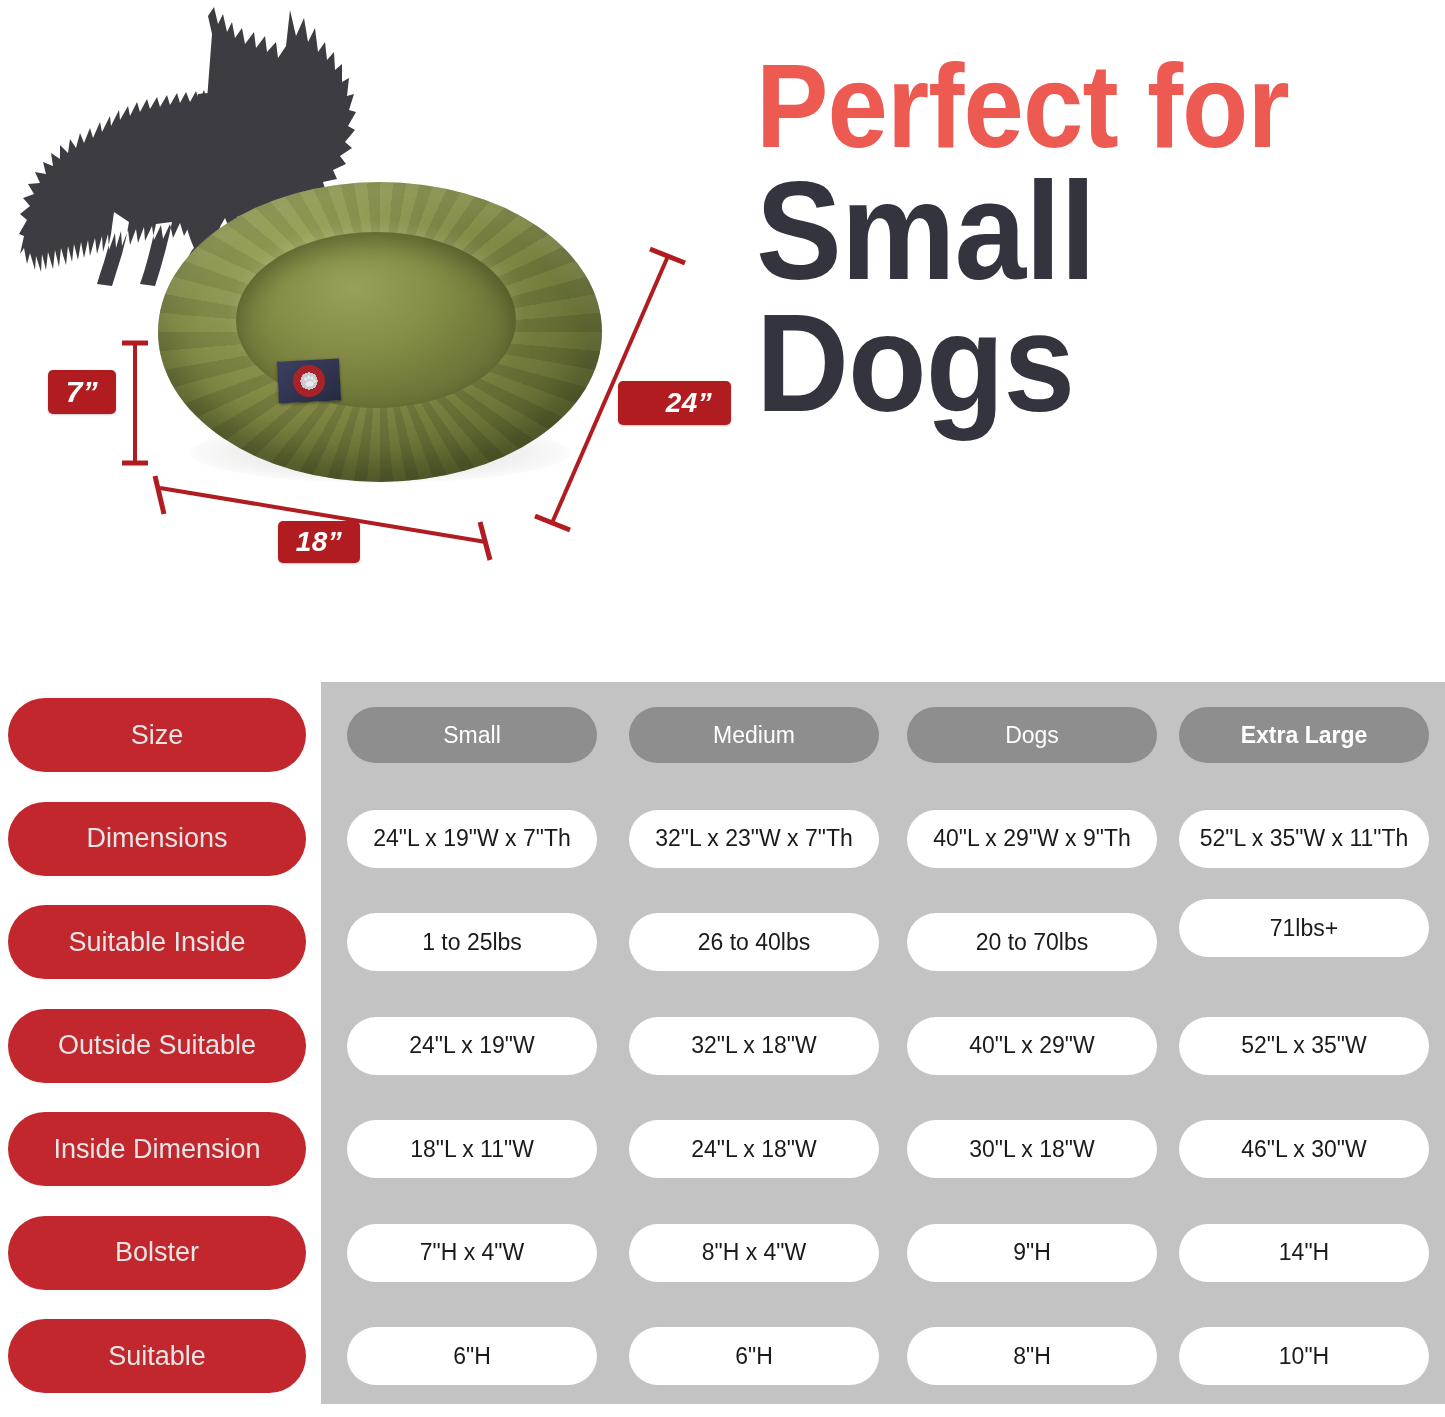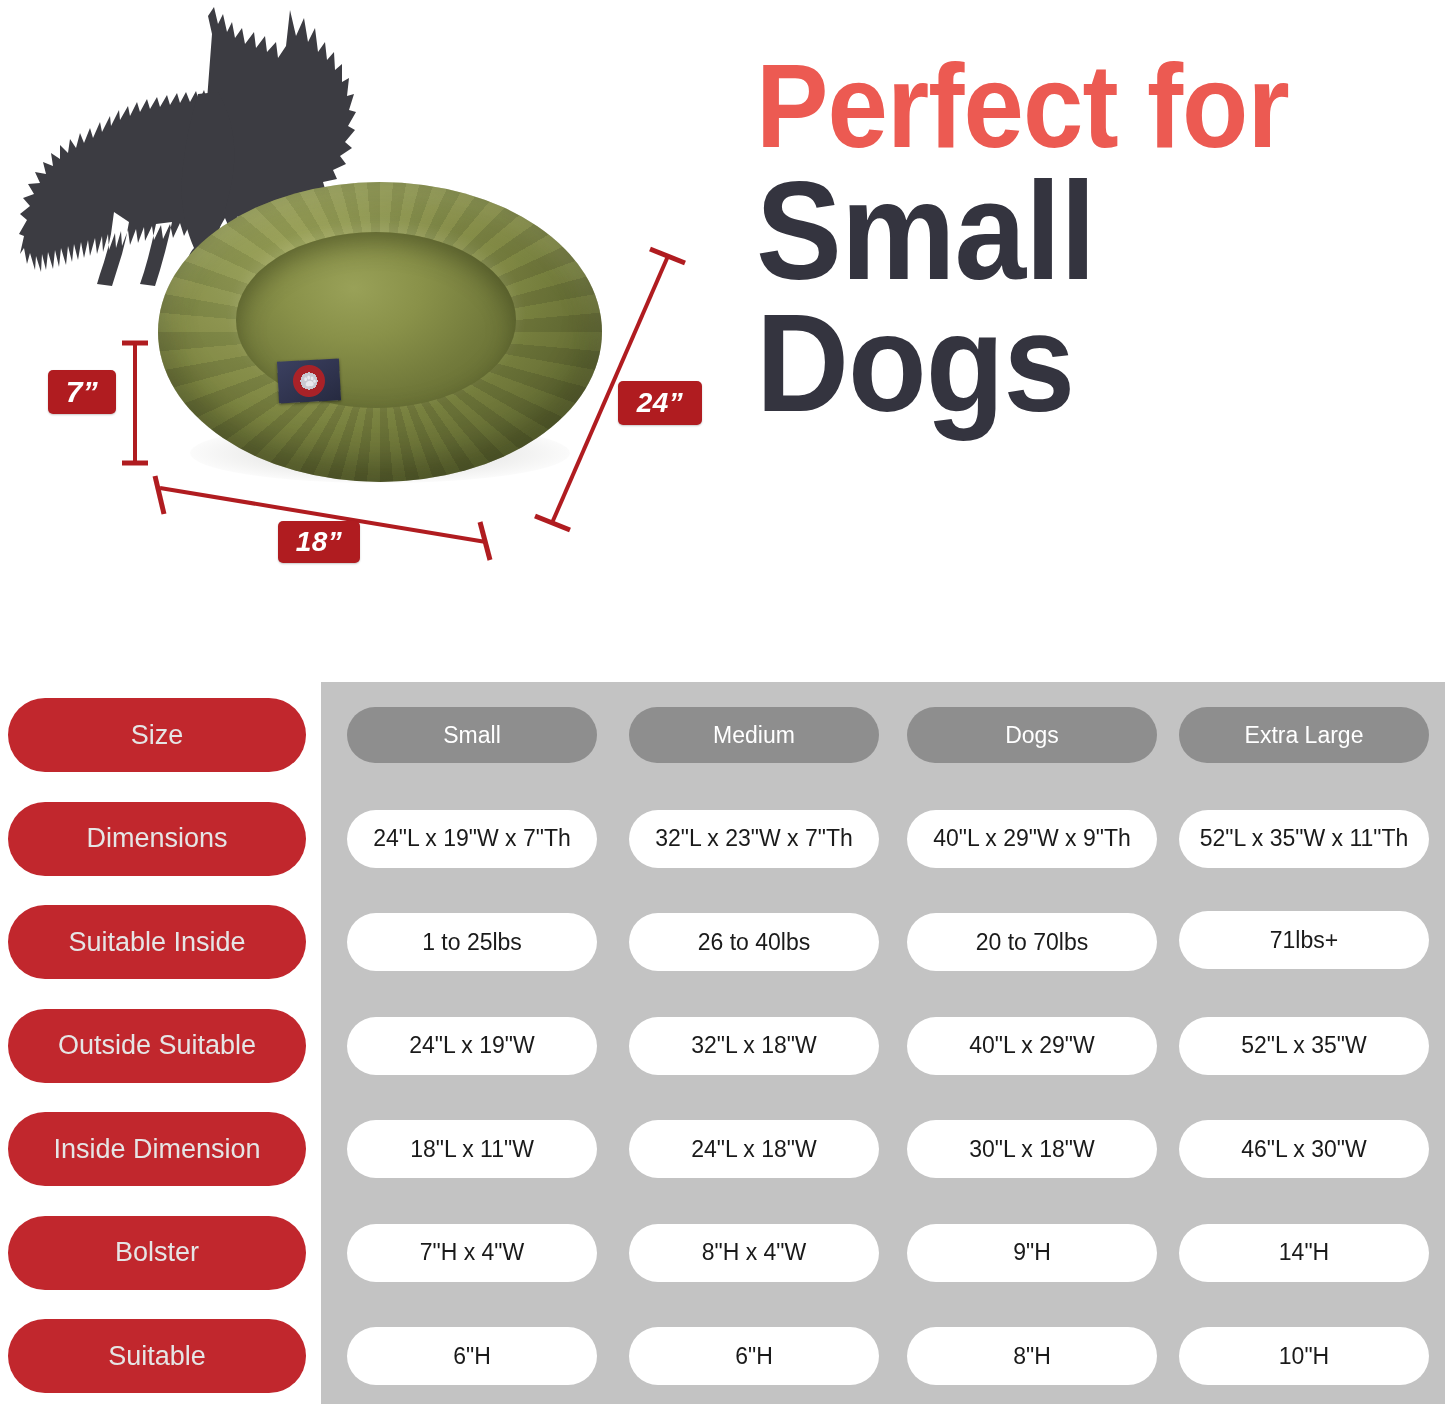--- a/index.html
+++ b/index.html
@@ -130,20 +130,21 @@
   }
   #meas-19 {
     left: 278px; top: 521px;
     width: 82px; height: 42px;
     font-size: 28px;
   }
   #meas-24 {
     left: 618px; top: 381px;
     width: 84px; height: 44px;
     font-size: 28px;
+    padding-left: 29px;
   }
   .meas-line { position: absolute; }
   .meas-line svg { display:block; overflow: visible; }
 
   
   #headline {
     position: absolute;
     left: 756px;
     top: 52px;
     width: 700px;
@@ -348,29 +349,29 @@
       <div class="row-label" style="top: 223px;">Suitable Inside</div>
       <div class="row-label" style="top: 326.5px;">Outside Suitable</div>
       <div class="row-label" style="top: 430px;">Inside Dimension</div>
       <div class="row-label" style="top: 533.5px;">Bolster</div>
       <div class="row-label" style="top: 637px;">Suitable</div>
     </div>
   <div id="cell-grid">
       <div class="cell head" style="left: 14px; width: 250px; top: 25px;">Small</div>
       <div class="cell head" style="left: 296px; width: 250px; top: 25px;">Medium</div>
       <div class="cell head" style="left: 574px; width: 250px; top: 25px;">Dogs</div>
-      <div class="cell head" style="left: 846px; width: 250px; top: 25px;">Extra Large</div>
+      <div class="cell head" style="left: 846px; width: 250px; top: 25px; font-weight: bold;">Extra Large</div>
       <div class="cell data" style="left: 14px; width: 250px; top: 127.5px;">24"L x 19"W x 7"Th</div>
       <div class="cell data" style="left: 296px; width: 250px; top: 127.5px;">32"L x 23"W x 7"Th</div>
       <div class="cell data" style="left: 574px; width: 250px; top: 127.5px;">40"L x 29"W x 9"Th</div>
       <div class="cell data" style="left: 846px; width: 250px; top: 127.5px;">52"L x 35"W x 11"Th</div>
       <div class="cell data" style="left: 14px; width: 250px; top: 231px;">1 to 25lbs</div>
       <div class="cell data" style="left: 296px; width: 250px; top: 231px;">26 to 40lbs</div>
       <div class="cell data" style="left: 574px; width: 250px; top: 231px;">20 to 70lbs</div>
-      <div class="cell data" style="left: 846px; width: 250px; top: 229px;">71lbs+</div>
+      <div class="cell data" style="left: 846px; width: 250px; top: 217px;">71lbs+</div>
       <div class="cell data" style="left: 14px; width: 250px; top: 334.5px;">24"L x 19"W</div>
       <div class="cell data" style="left: 296px; width: 250px; top: 334.5px;">32"L x 18"W</div>
       <div class="cell data" style="left: 574px; width: 250px; top: 334.5px;">40"L x 29"W</div>
       <div class="cell data" style="left: 846px; width: 250px; top: 334.5px;">52"L x 35"W</div>
       <div class="cell data" style="left: 14px; width: 250px; top: 438px;">18"L x 11"W</div>
       <div class="cell data" style="left: 296px; width: 250px; top: 438px;">24"L x 18"W</div>
       <div class="cell data" style="left: 574px; width: 250px; top: 438px;">30"L x 18"W</div>
       <div class="cell data" style="left: 846px; width: 250px; top: 438px;">46"L x 30"W</div>
       <div class="cell data" style="left: 14px; width: 250px; top: 541.5px;">7"H x 4"W</div>
       <div class="cell data" style="left: 296px; width: 250px; top: 541.5px;">8"H x 4"W</div>

